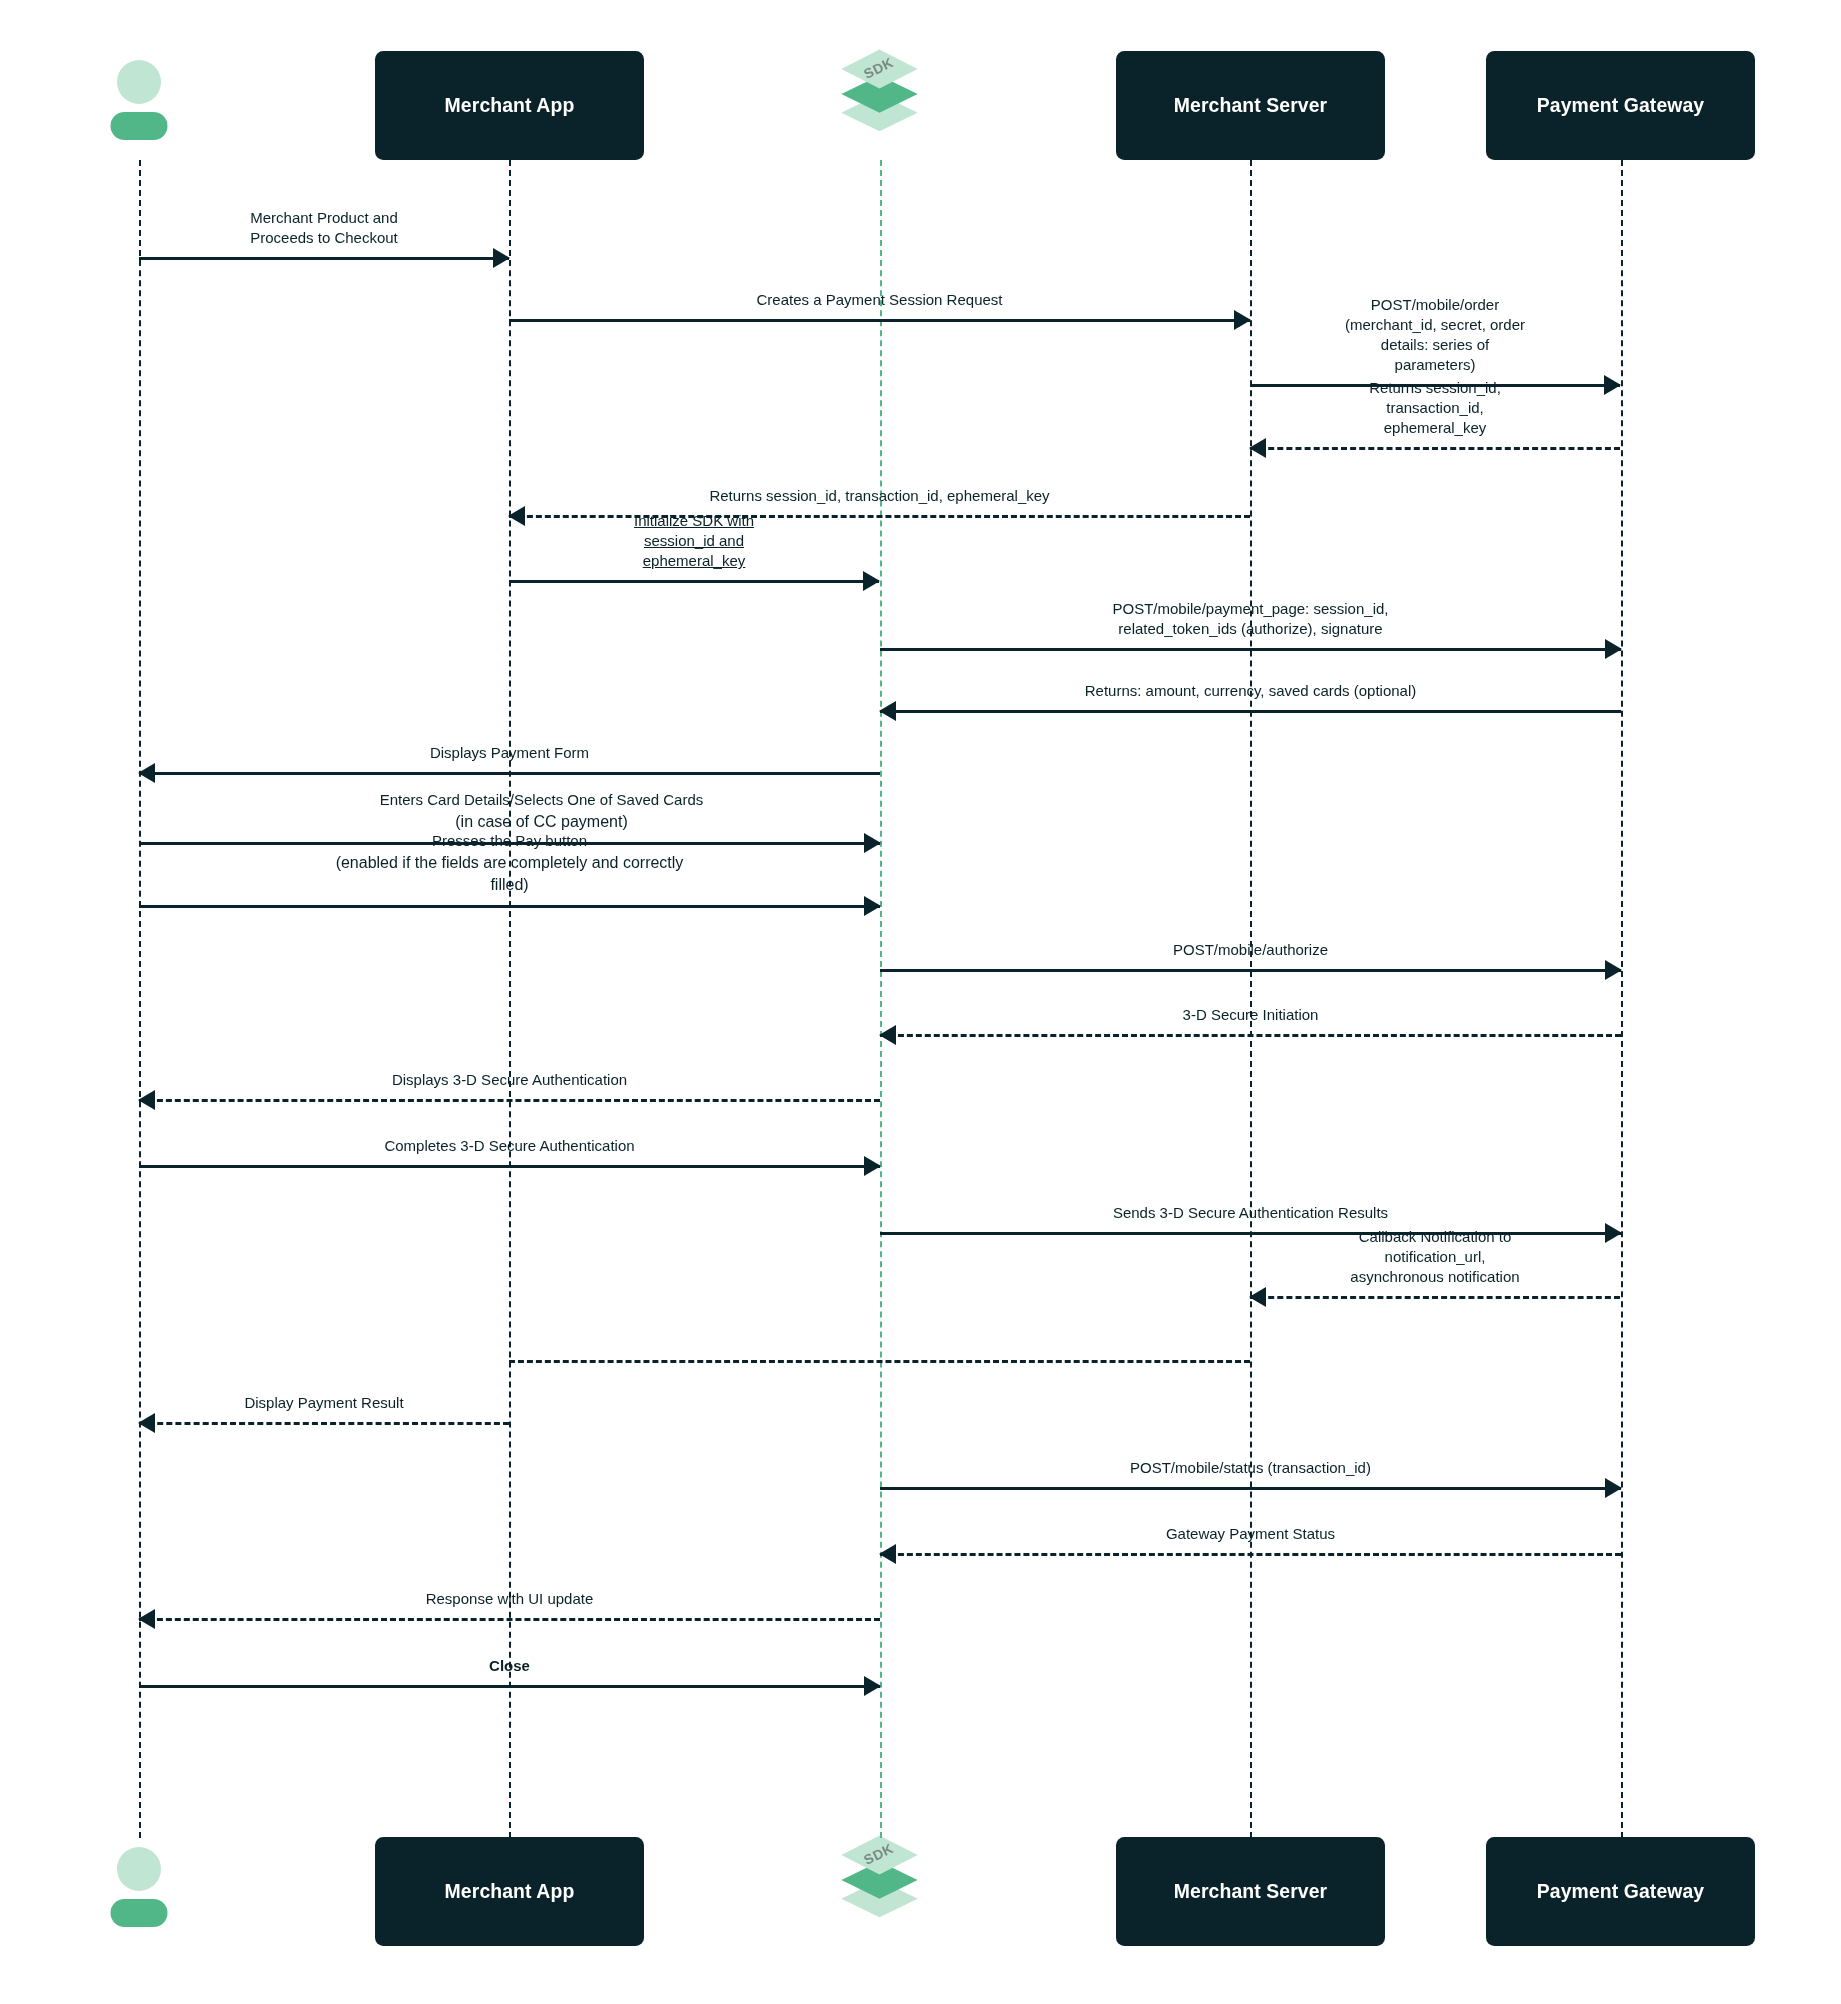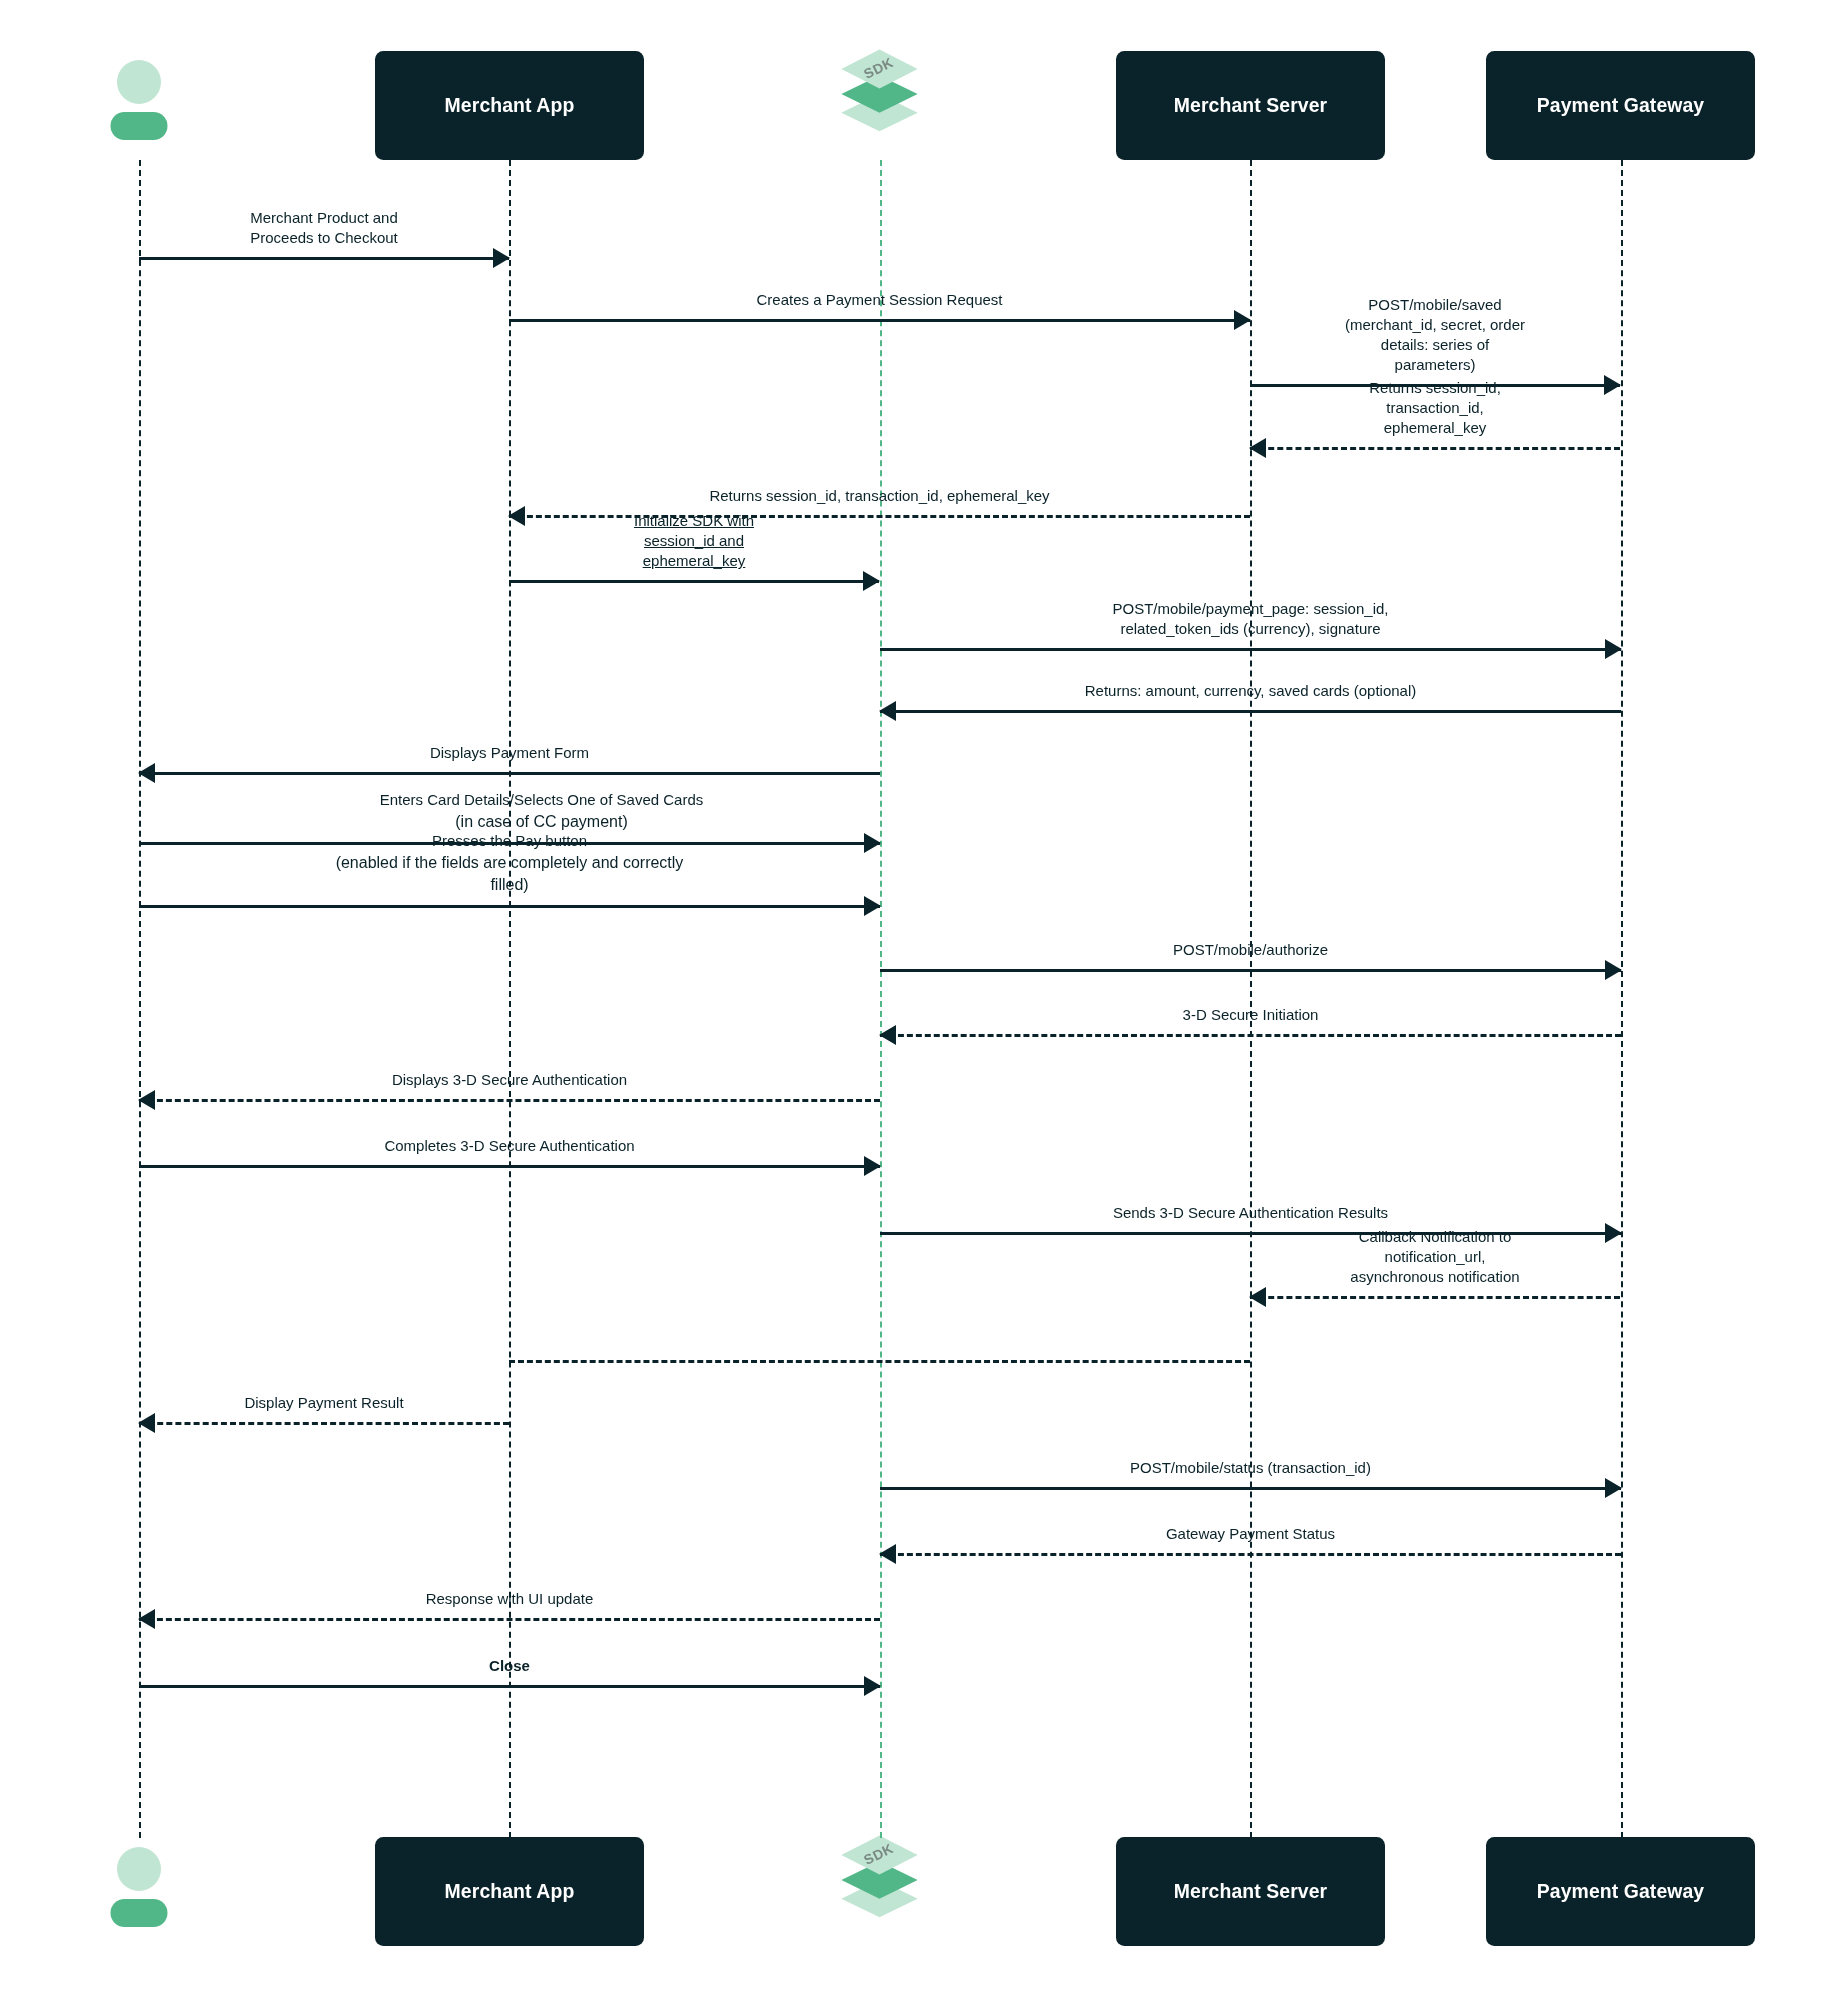--- a/index.html
+++ b/index.html
@@ -131,41 +131,41 @@
       <div class="label" style="white-space: normal; max-width: 343px;"><span>Merchant Product and Proceeds to Checkout</span></div>
     </div>
     <div class="msg" style="left: 509px; top: 319px; width: 741px;">
       <div class="line"></div>
       <div class="head-r"></div>
       <div class="label" style="white-space: normal; max-width: 713px;"><span>Creates a Payment Session Request</span></div>
     </div>
     <div class="msg" style="left: 1250px; top: 384px; width: 370px;">
       <div class="line"></div>
       <div class="head-r"></div>
-      <div class="label" style="white-space: normal; max-width: 343px;"><span>POST/mobile/saved (merchant_id, secret, order details: series of parameters)</span></div>
+      <div class="label" style="white-space: normal; max-width: 343px;"><span>POST/mobile/order (merchant_id, secret, order details: series of parameters)</span></div>
     </div>
     <div class="msg dashed" style="left: 1250px; top: 447px; width: 370px;">
       <div class="line"></div>
       <div class="head-l"></div>
       <div class="label" style="white-space: normal; max-width: 343px;"><span>Returns session_id, transaction_id, ephemeral_key</span></div>
     </div>
     <div class="msg dashed" style="left: 509px; top: 515px; width: 741px;">
       <div class="line"></div>
       <div class="head-l"></div>
       <div class="label" style="white-space: normal; max-width: 713px;"><span>Returns session_id, transaction_id, ephemeral_key</span></div>
     </div>
     <div class="msg" style="left: 509px; top: 580px; width: 370px;">
       <div class="line"></div>
       <div class="head-r"></div>
       <div class="label" style="white-space: normal; max-width: 343px; text-decoration: underline;"><span>Initialize SDK with session_id and ephemeral_key</span></div>
     </div>
     <div class="msg" style="left: 880px; top: 648px; width: 741px;">
       <div class="line"></div>
       <div class="head-r"></div>
-      <div class="label" style="white-space: normal; max-width: 713px;"><span>POST/mobile/payment_page: session_id, related_token_ids (currency), signature</span></div>
+      <div class="label" style="white-space: normal; max-width: 713px;"><span>POST/mobile/payment_page: session_id, related_token_ids (authorize), signature</span></div>
     </div>
     <div class="msg" style="left: 880px; top: 710px; width: 741px;">
       <div class="line"></div>
       <div class="head-l"></div>
       <div class="label" style="white-space: normal; max-width: 713px;"><span>Returns: amount, currency, saved cards (optional)</span></div>
     </div>
     <div class="msg" style="left: 139px; top: 772px; width: 741px;">
       <div class="line"></div>
       <div class="head-l"></div>
       <div class="label" style="white-space: normal; max-width: 713px;"><span>Displays Payment Form</span></div>

